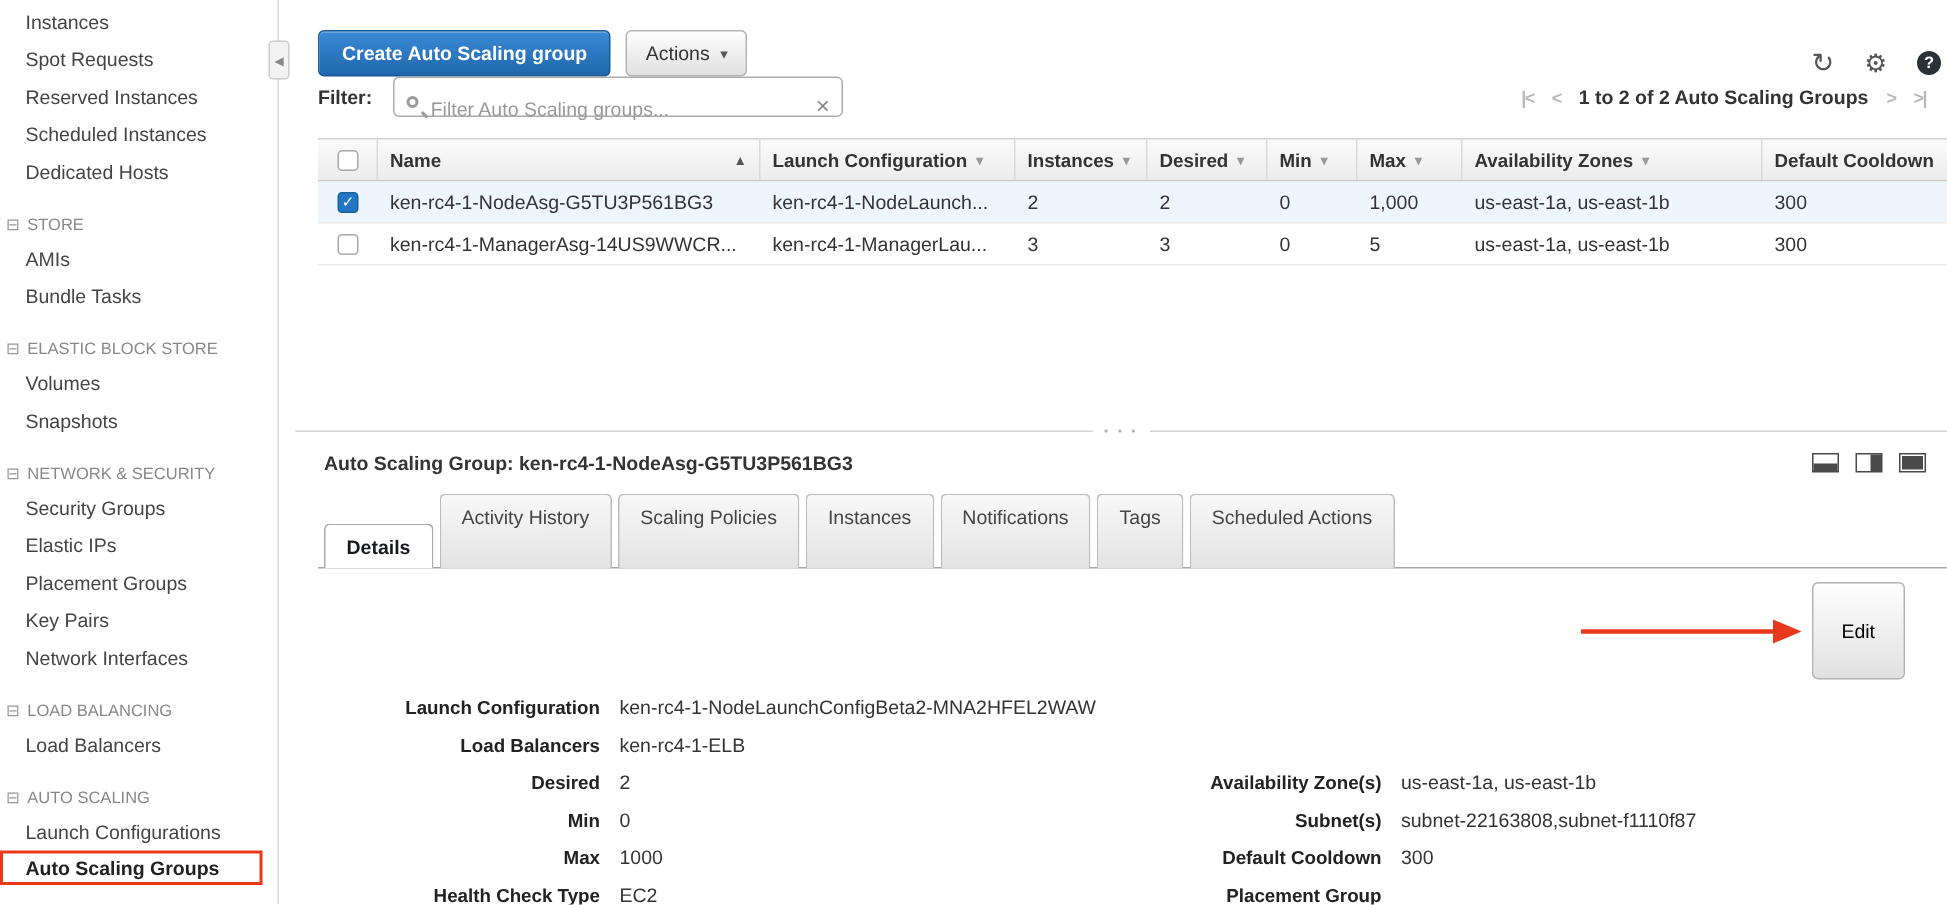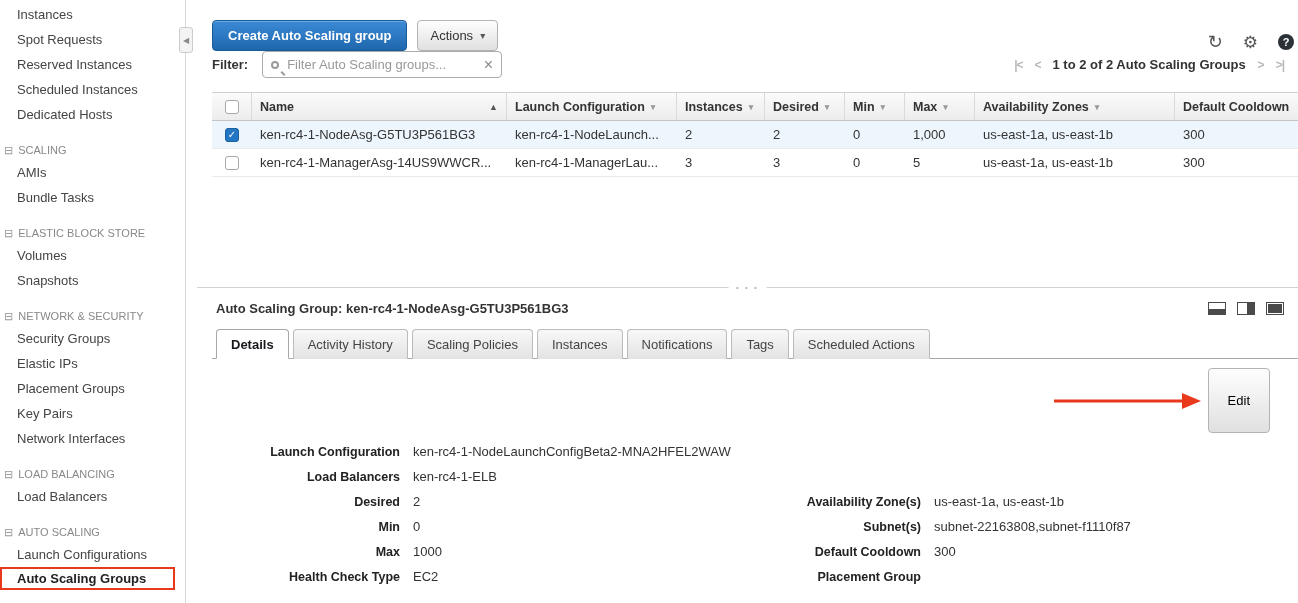--- a/index.html
+++ b/index.html
@@ -43,22 +43,22 @@
 
   .top-icons { margin-left:auto; display:flex; align-items:center; gap:20px; margin-top:13px; color:#555; }
   .icon-refresh { font-size:18px; cursor:pointer; line-height:1; }
   .icon-gear { font-size:17px; cursor:pointer; line-height:1; }
   .icon-help { width:16px; height:16px; border-radius:50%; background:#2b3137; color:#fff;
     font-size:11px; font-weight:bold; display:flex; align-items:center; justify-content:center; cursor:pointer; }
 
   
   .filterbar { display:flex; align-items:center; padding-right:14px; }
   .filter-label { font-weight:bold; }
-  .searchbox { margin-left:14px; width:240px; height:27px; border:1px solid #ababab; border-radius:4px;
-    display:flex; align-items:center; padding:0 8px; gap:6px; background:#fff; }
+  .searchbox { margin-left:14px; width:300px; height:27px; border:1px solid #ababab; border-radius:4px;
+    display:flex; align-items:flex-start; padding:12px 8px; gap:6px; background:#fff; }
   .mag { width:8px; height:8px; border:2px solid #9a9a9a; border-radius:50%; position:relative; flex:none; }
   .mag::after { content:''; position:absolute; width:2px; height:5px; background:#9a9a9a;
     transform:rotate(-45deg); left:9px; top:8px; }
   .searchbox input { border:none; outline:none; flex:1; font-size:13px; color:#333; font-family:inherit; background:transparent; }
   .searchbox input::placeholder { color:#999; }
   .clear-x { color:#888; font-size:16px; cursor:pointer; line-height:1; }
 
   .pagination { margin-left:auto; display:flex; align-items:center; gap:12px; }
   .pg-nav { color:#b8b8b8; font-size:12px; font-weight:bold; letter-spacing:-1px; cursor:pointer; }
   .pg-text { font-weight:bold; color:#333; }
@@ -100,21 +100,21 @@
   .pane-icons { margin-left:auto; display:flex; gap:11px; }
   .pane-icon { width:18px; height:13px; border:1px solid #4a4a4a; background:#fff; position:relative; cursor:pointer; }
   .pane-icon.bottom::after { content:''; position:absolute; left:0; right:0; bottom:0; height:5px; background:#4a4a4a; }
   .pane-icon.right::after  { content:''; position:absolute; top:0; bottom:0; right:0; width:7px; background:#4a4a4a; }
   .pane-icon.full::after   { content:''; position:absolute; inset:1px; background:#4a4a4a; }
 
   .tabs { display:flex; gap:4px; padding-left:4px; border-bottom:1px solid #a8a8a8; margin-top:6px; }
   .tab { padding:7px 14px 6px; background:linear-gradient(#f8f8f8,#e3e3e3); border:1px solid #bbb;
     border-bottom:none; border-radius:4px 4px 0 0; color:#444; cursor:pointer; position:relative; top:1px; white-space:nowrap; }
   .tab.active { background:#fff; font-weight:bold; color:#17191c; border-color:#a8a8a8;
-    border-bottom:1px solid #fff; }
+    border-bottom:1px solid #fff;margin-top:20px; }
 
   .edit-row { display:flex; justify-content:flex-end; align-items:center; gap:6px; padding:9px 28px 2px 0; }
   .anno-arrow { color:var(--color-annotation,#e8391d); }
   .anno-arrow svg { display:block; }
   .btn-edit { padding:24px 19px; background:linear-gradient(#fefefe,#e0e0e0);
     border:1px solid #b3b3b3; border-radius:4px; font-size:13px; cursor:pointer; font-family:inherit; }
 
   .fields { position:relative; padding-top:4px; }
   .frow { display:flex; height:25px; align-items:center; }
   .flabel { width:188px; text-align:right; font-weight:bold; font-size:12.5px; color:#222; flex:none; }
@@ -129,21 +129,21 @@
 
   <aside class="sidebar">
     <div class="nav-item">Instances</div>
     <div class="nav-item">Spot Requests</div>
     <div class="nav-item">Reserved Instances</div>
     <div class="nav-item">Scheduled Instances</div>
     <div class="nav-item">Dedicated Hosts</div>
 
     <div class="nav-section">
       <span class="sec-icon">⊟</span>
-      <span>SCALING</span>
+      <span>STORE</span>
     </div>
     <div class="nav-item">AMIs</div>
     <div class="nav-item">Bundle Tasks</div>
 
     <div class="nav-section">
       <span class="sec-icon">⊟</span>
       <span>ELASTIC BLOCK STORE</span>
     </div>
     <div class="nav-item">Volumes</div>
     <div class="nav-item">Snapshots</div>

